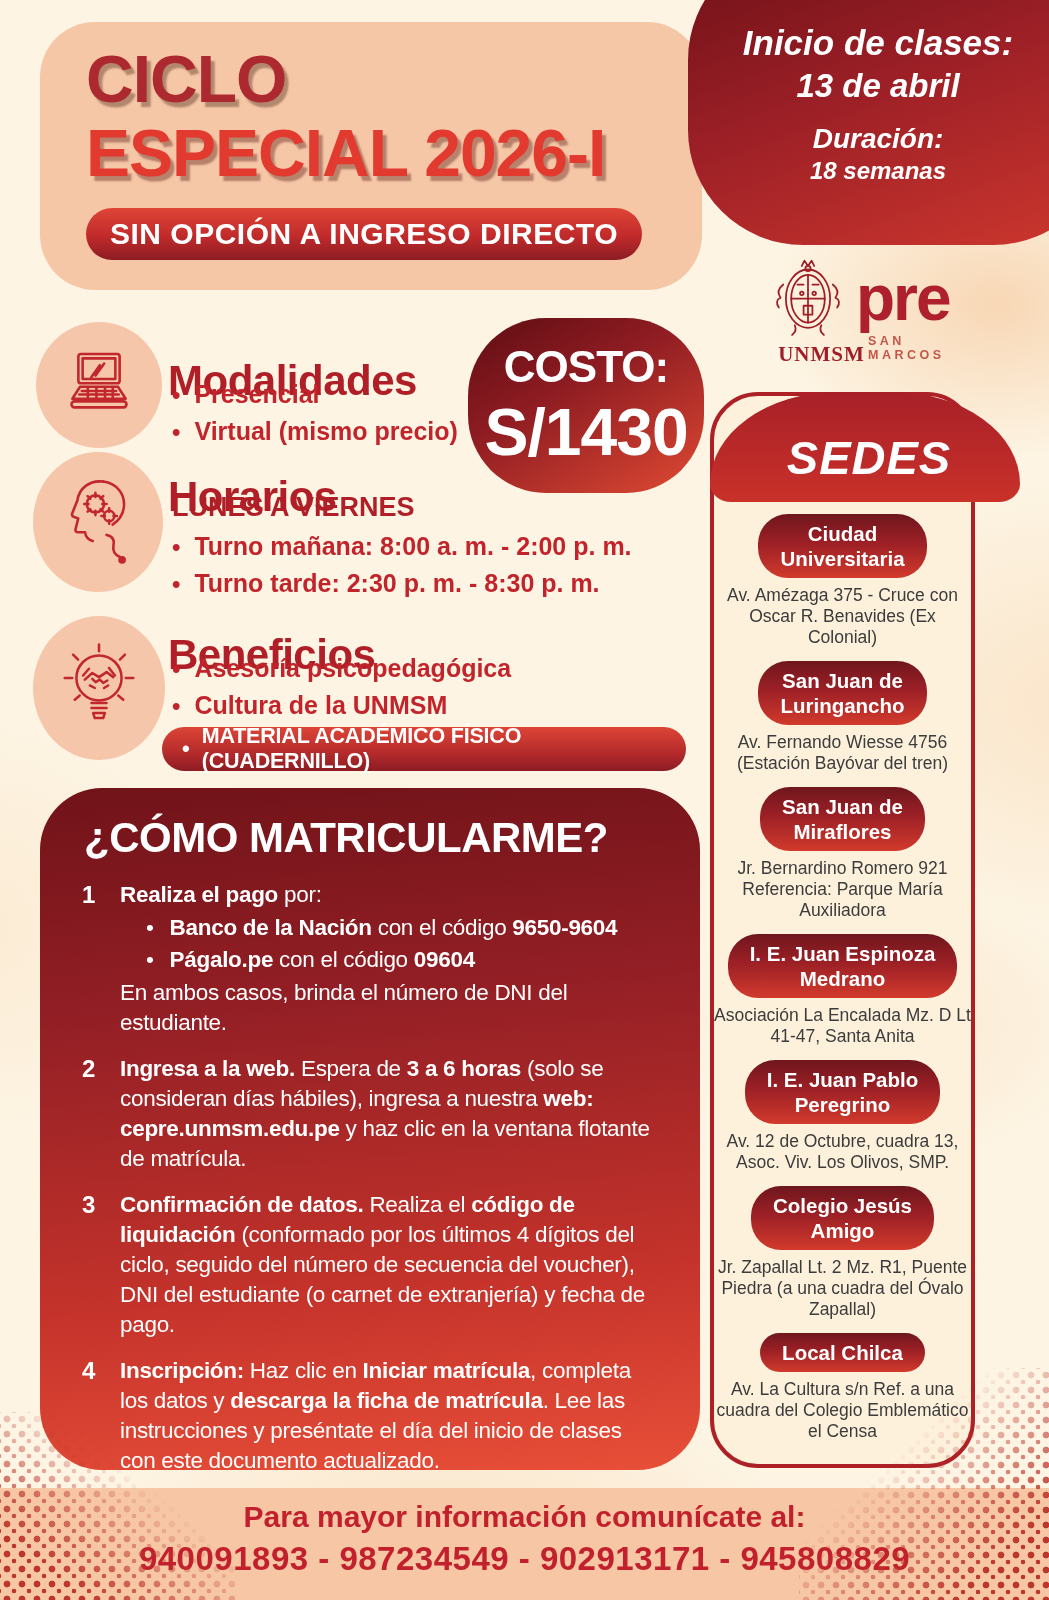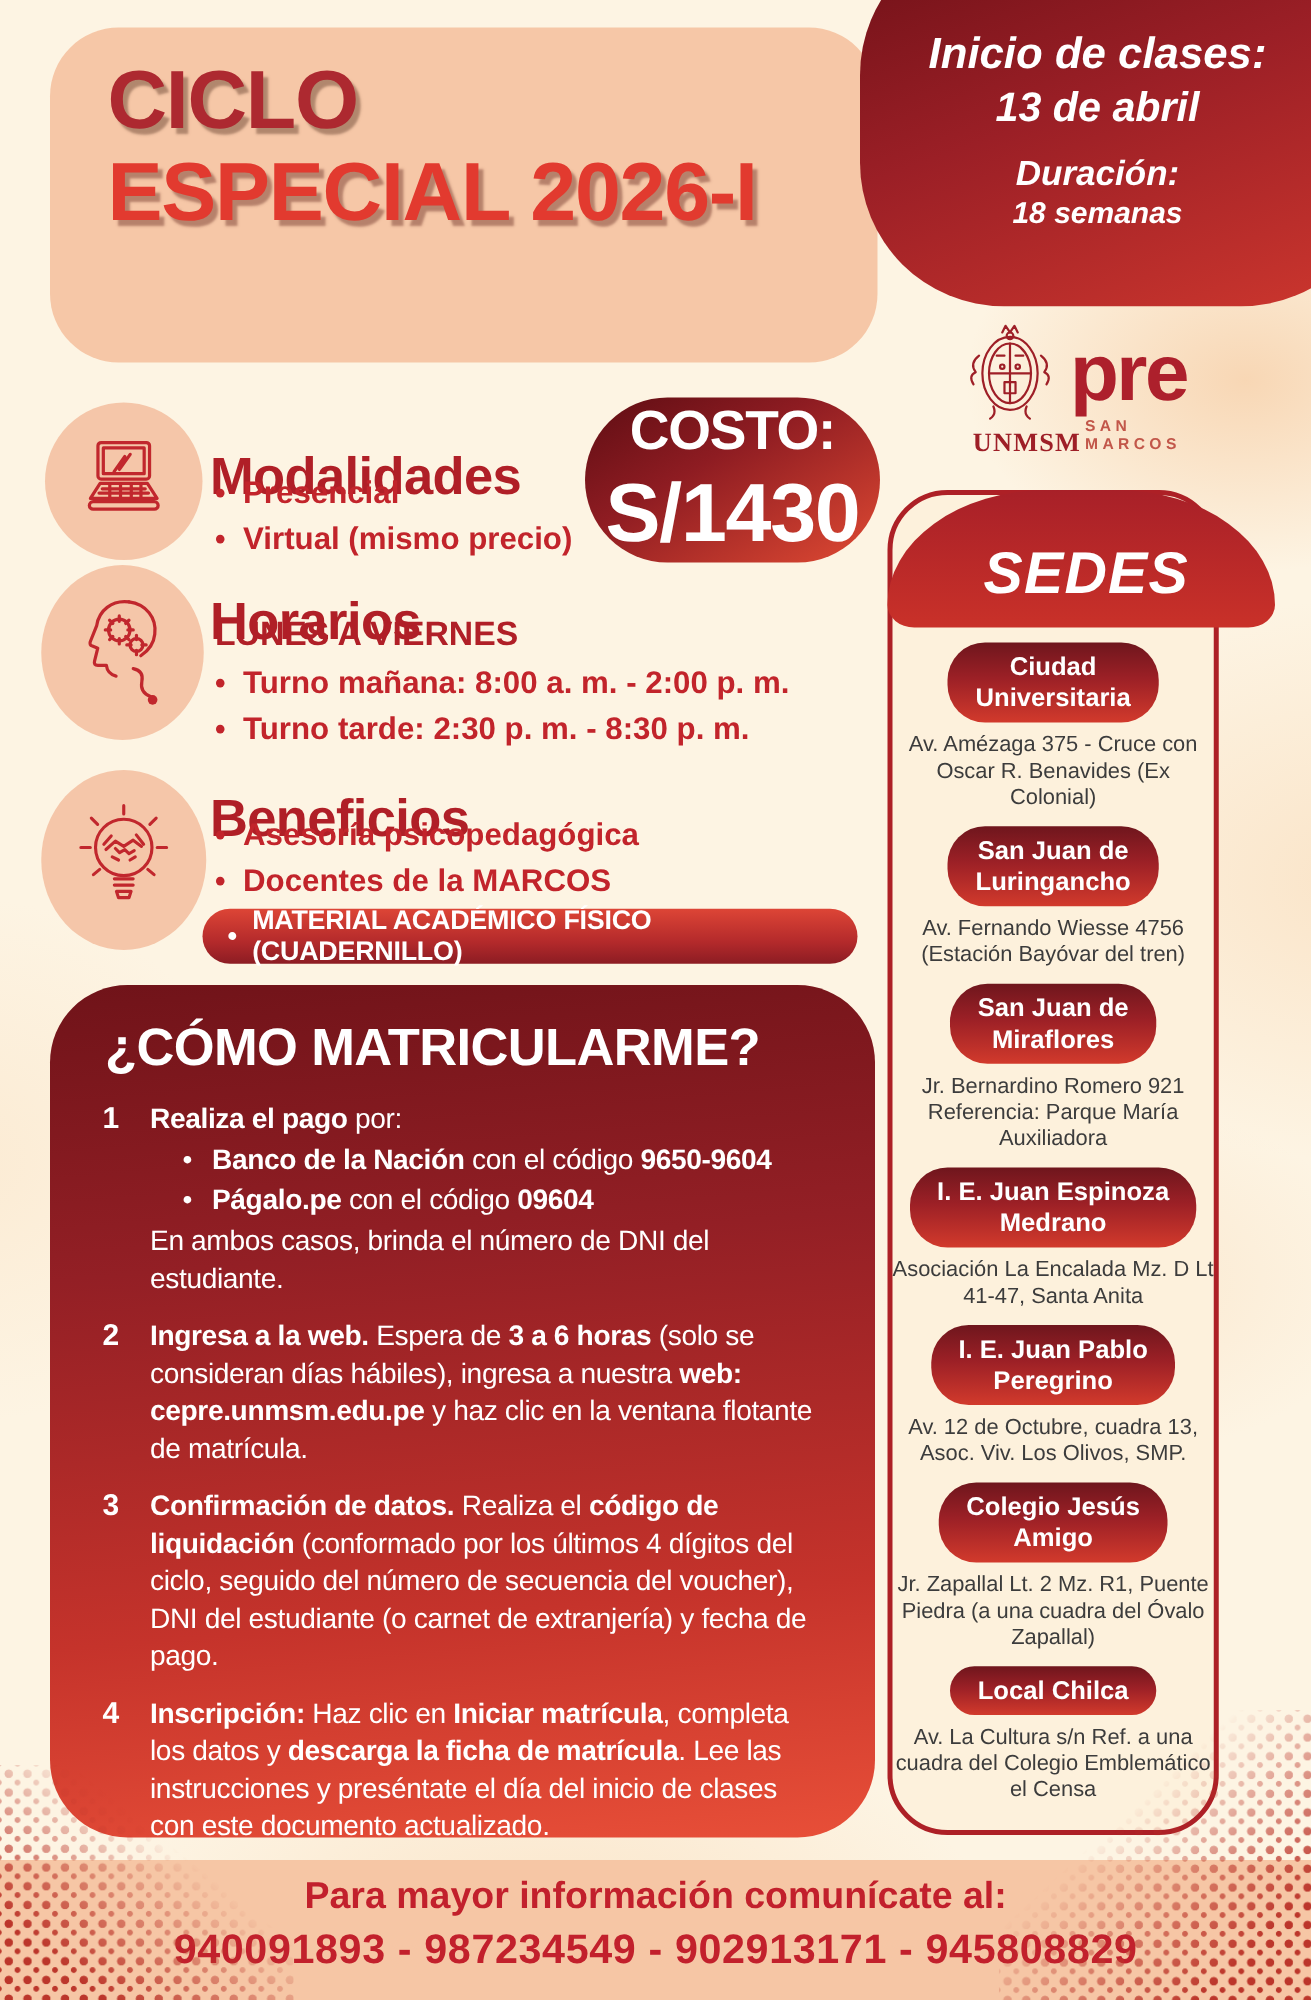--- a/index.html
+++ b/index.html
@@ -51,21 +51,21 @@
   .ul-moda{left:172px;top:376px;}
   .ul-hora{left:172px;top:528px;}
   .ul-bene{left:172px;top:650px;}
   ul.bullets li{display:flex;align-items:baseline;font-size:25px;font-weight:700;color:#c2242b;line-height:37px;}
   ul.bullets .dot{margin-right:14px;font-size:24px;}
   .hl-pill{position:absolute;left:162px;top:727px;width:524px;height:44px;border-radius:23px;display:flex;align-items:center;
       background:linear-gradient(180deg,#dd4536 0%,#b42a2b 60%,#8c1c23 100%);color:#fff;padding-left:20px;box-sizing:border-box;}
   .hl-pill .dot{font-size:22px;margin-right:12px;font-weight:800;}
   .hl-pill .txt{font-size:21.5px;font-weight:800;letter-spacing:-.2px;}
   
-  .cost-blob{position:absolute;left:468px;top:318px;width:236px;height:132px;border-radius:78px;
+  .cost-blob{position:absolute;left:468px;top:318px;width:236px;height:175px;border-radius:78px;
       background:linear-gradient(150deg,#5e0d13 0%,#8e1c22 40%,#e04a33 100%);
       color:#fff;display:flex;flex-direction:column;align-items:center;justify-content:center;}
   .cost-label{font-size:44px;font-weight:800;letter-spacing:-1px;}
   .cost-value{font-size:66px;font-weight:800;letter-spacing:-1px;margin-top:2px;}
   
   .enroll{position:absolute;left:40px;top:788px;width:660px;height:682px;border-radius:62px;box-sizing:border-box;
       background:linear-gradient(175deg,#701319 0%,#931f25 32%,#c5332b 72%,#e84f38 100%);
       color:#fff;padding:26px 42px 20px 42px;}
   .enroll-title{font-size:42px;font-weight:800;letter-spacing:-.5px;margin:0 0 18px 2px;}
   .step{display:grid;grid-template-columns:28px 1fr;column-gap:10px;margin-bottom:16px;
@@ -107,20 +107,21 @@
   svg.line-icon{stroke:#c1272d;fill:none;stroke-width:3;stroke-linecap:round;stroke-linejoin:round;}
 </style>
 </head>
 <body>
 
 <div class="page">
 
   <section class="title-card">
     <div class="t1">CICLO</div>
     <div class="t2">ESPECIAL 2026-I</div>
+    <div class="sub-pill">SIN OPCIÓN A INGRESO DIRECTO</div>
   </section>
 
   <div class="start-blob">
     <div class="sb1">Inicio de clases:</div>
     <div class="sb2">13 de abril</div>
     <div class="sb3">Duración:</div>
     <div class="sb4">18 semanas</div>
   </div>
 
   <div class="logo">
@@ -205,21 +206,21 @@
     </svg>
   </div>
   <h2 class="sec-h h-bene">Beneficios</h2>
   <ul class="bullets ul-bene">
       <li>
         <span class="dot">•</span>
         <span>Asesoría psicopedagógica</span>
       </li>
       <li>
         <span class="dot">•</span>
-        <span>Docentes de la MARCOS</span>
+        <span>Cultura de la UNMSM</span>
       </li>
       <li>
         <span class="dot">•</span>
         <span>Seminarios académicos</span>
       </li>
     </ul>
   <div class="hl-pill">
     <span class="dot">•</span>
     <span class="txt">MATERIAL ACADÉMICO FÍSICO (CUADERNILLO)</span>
   </div>

